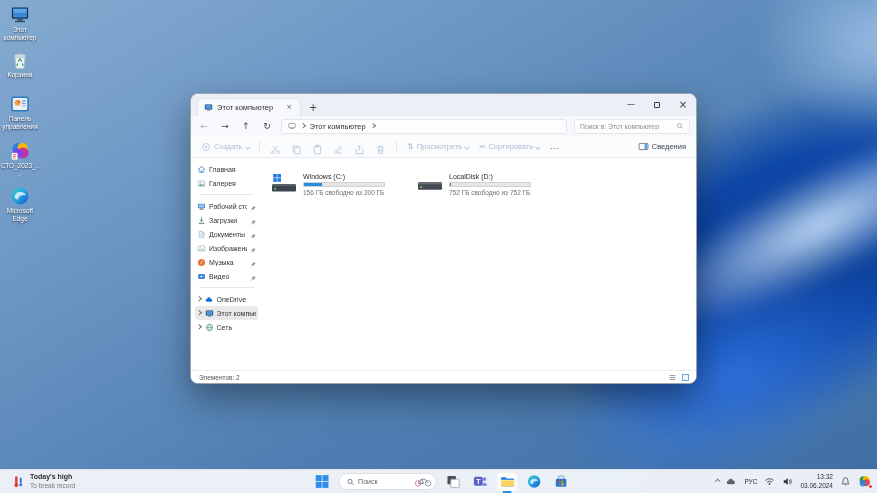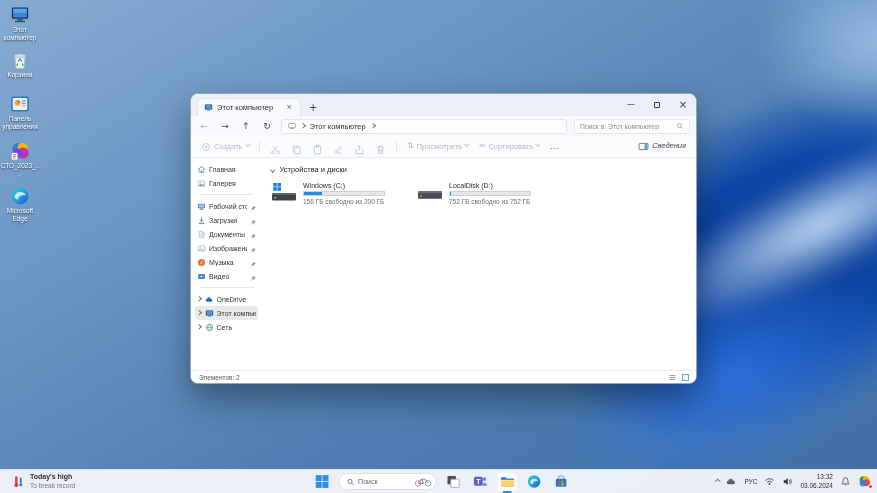--- a/index.html
+++ b/index.html
@@ -55,27 +55,27 @@
   .crumb-label { font-size:7.5px; color:#333; cursor:pointer; }
   .chev { display:inline-block; width:3.5px; height:3.5px; border-right:1px solid currentColor; border-bottom:1px solid currentColor; transform:rotate(45deg); color:#777; }
   .chev.right { transform:rotate(-45deg); }
   .chev.up { transform:rotate(225deg); }
   .search-box { width:116px; height:15px; background:#fdfdfe; border:1px solid #e3e7ec; border-radius:3px;
     display:flex; align-items:center; padding:0 5px; gap:4px; }
   .search-box .ph { flex:1; font-size:6.8px; color:#8a9097; white-space:nowrap; overflow:hidden; }
   .search-box svg { width:8px; height:8px; flex:none; }
 
   .toolbar { height:22px; background:#fbfcfe; border-bottom:1px solid #e7eaee; display:flex; align-items:center; padding:0 10px; gap:10px; flex:none; }
-  .tool { display:flex; align-items:flex-start; gap:3px; color:#a9bed2; font-size:7.5px; cursor:pointer; }
+  .tool { display:flex; align-items:center; gap:3px; color:#a9bed2; font-size:7.5px; cursor:pointer; }
   .tool svg { width:10px; height:10px; }
   .tool .chev { color:#b9c9da; }
   .tbar-sep { width:1px; height:13px; background:#e4e7eb; }
   .tool-ic { width:11px; height:11px; color:#a9bed2; cursor:pointer; }
   .tool-ic svg { width:11px; height:11px; }
-  .tool.dark { color:#3f4449; margin-left:auto;font-style:italic; }
+  .tool.dark { color:#3f4449; margin-left:auto; }
   .tool.dark svg { width:11px; height:11px; }
   .sort-glyph { font-size:8px; }
 
   .win-body { flex:1; display:flex; min-height:0; background:#fff; }
   .sidebar { width:70px; flex:none; padding:4px 3px 4px 4px; overflow:hidden; }
   .side-item { display:flex; align-items:center; gap:3px; height:14px; border-radius:3px; padding:0 2px; cursor:pointer; }
   .side-item svg { width:9px; height:9px; flex:none; }
   .side-item .si-label { font-size:7px; color:#333; white-space:nowrap; overflow:hidden; flex:1; }
   .side-item .pin { margin-left:auto; flex:none; }
   .side-item .pin svg { width:6.5px; height:6.5px; }
@@ -436,24 +436,20 @@
         <svg viewBox="0 0 16 16">
           <circle cx="8" cy="8" r="5.6" fill="none" stroke="#2e8b7a" stroke-width="1.1"></circle>
           <ellipse cx="8" cy="8" rx="2.6" ry="5.6" fill="none" stroke="#2e8b7a" stroke-width="0.9"></ellipse>
           <path d="M2.6 8 h10.8" stroke="#2e8b7a" stroke-width="0.9"></path>
         </svg>
         <span class="si-label">Сеть</span>
       </div>
     </div>
 
     <div class="main">
-      <div class="group-hdr">
-        <span class="chev"></span>
-        <span class="glabel">Устройства и диски</span>
-      </div>
       <div class="drives">
 
         <div class="drive">
           <span class="drive-ic">
             <svg viewBox="0 0 26 20">
               <rect x="2.2" y="1" width="3.6" height="3.6" fill="#1f7ae0"></rect>
               <rect x="6.4" y="1" width="3.6" height="3.6" fill="#1f7ae0"></rect>
               <rect x="2.2" y="5.2" width="3.6" height="3.6" fill="#1f7ae0"></rect>
               <rect x="6.4" y="5.2" width="3.6" height="3.6" fill="#1f7ae0"></rect>
               <rect x="1" y="11" width="24" height="3.4" rx="1" fill="#5c626b"></rect>

